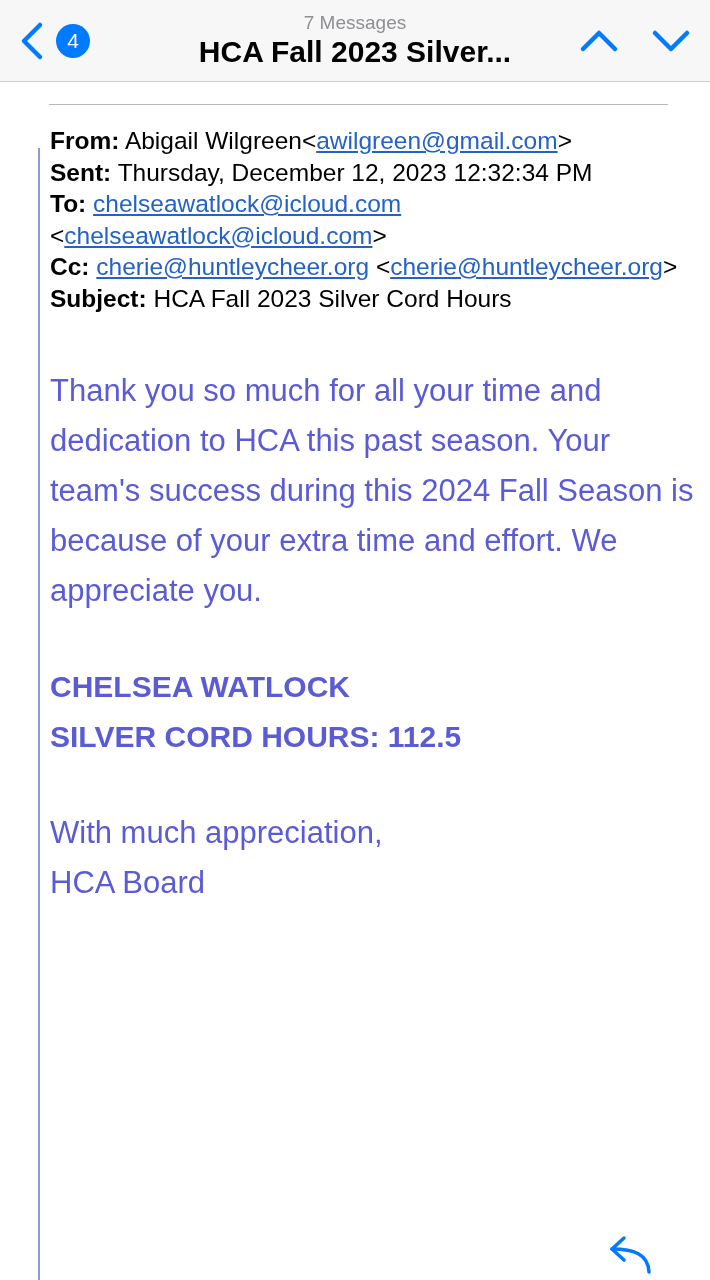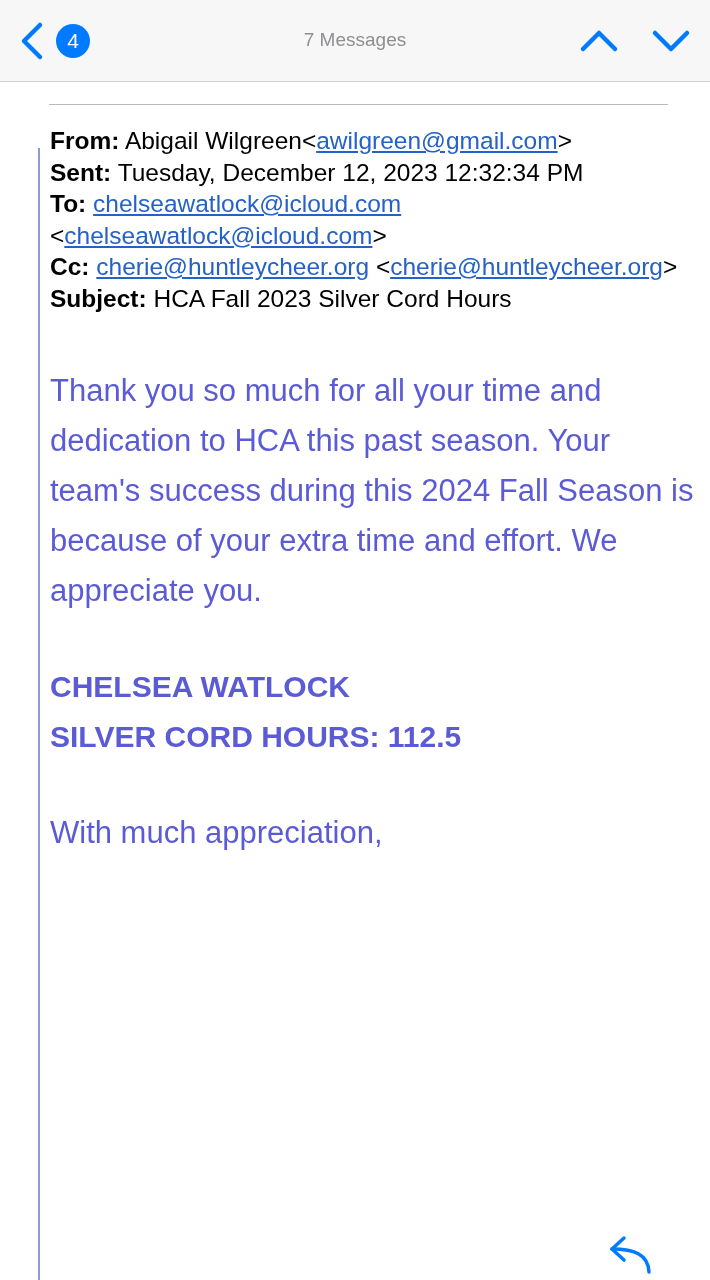--- a/index.html
+++ b/index.html
@@ -178,20 +178,21 @@
     <span class="back-chevron">
       <svg width="28" height="40" viewBox="0 0 28 40" fill="none">
         <path d="M22 4 L6 20 L22 36" stroke="#007aff" stroke-width="4.5" stroke-linecap="round" stroke-linejoin="round"></path>
       </svg>
     </span>
     <span class="badge">4</span>
   </div>
 
   <div class="nav-center">
     <div class="nav-sub">7 Messages</div>
+    <div class="nav-title">HCA Fall 2023 Silver...</div>
   </div>
 
   <div class="nav-right">
     <span class="chev-btn">
       <svg width="42" height="34" viewBox="0 0 42 34" fill="none">
         <path d="M5 25 L21 9 L37 25" stroke="#007aff" stroke-width="4.5" stroke-linecap="round" stroke-linejoin="round"></path>
       </svg>
     </span>
     <span class="chev-btn">
       <svg width="42" height="34" viewBox="0 0 42 34" fill="none">
@@ -208,21 +209,21 @@
   <div class="content">
 
     <div class="hdr-block">
       <div class="hdr-line">
         <span class="hdr-label">From:</span>
         <span>Abigail Wilgreen</span><span>&lt;</span><span class="link">awilgreen@gmail.com</span><span>&gt;</span>
       </div>
 
       <div class="hdr-line">
         <span class="hdr-label">Sent:</span>
-        <span>Tuesday, December 12, 2023 12:32:34 PM</span>
+        <span>Thursday, December 12, 2023 12:32:34 PM</span>
       </div>
 
       <div class="hdr-line">
         <span class="hdr-label">To:</span>
         <span class="link">chelseawatlock@icloud.com</span>
         <span>&lt;</span><span class="link">chelseawatlock@icloud.com</span><span>&gt;</span>
       </div>
 
       <div class="hdr-line">
         <span class="hdr-label">Cc:</span>
@@ -239,20 +240,21 @@
     <div class="body-text">Thank you so much for all your time and dedication to HCA this past season. Your team's success during this 2024 Fall Season is because of your extra time and effort. We appreciate you.</div>
 
 
     <div class="body-text gap">
       <div class="body-bold">CHELSEA WATLOCK</div>
       <div class="body-bold">SILVER CORD HOURS: 112.5</div>
     </div>
 
     <div class="body-text gap">
       <div class="sig">With much appreciation,</div>
+      <div class="sig">HCA Board</div>
     </div>
 
   </div>
 </div>
 
 <span class="reply-icon">
   <svg width="46" height="40" viewBox="0 0 46 40" fill="none">
     <path d="M16 4 L4 15 L16 26" stroke="#007aff" stroke-width="3.5" stroke-linecap="round" stroke-linejoin="round"></path>
     <path d="M4 15 C26 15 40 20 41 38" stroke="#007aff" stroke-width="3.5" stroke-linecap="round" fill="none"></path>
   </svg>

